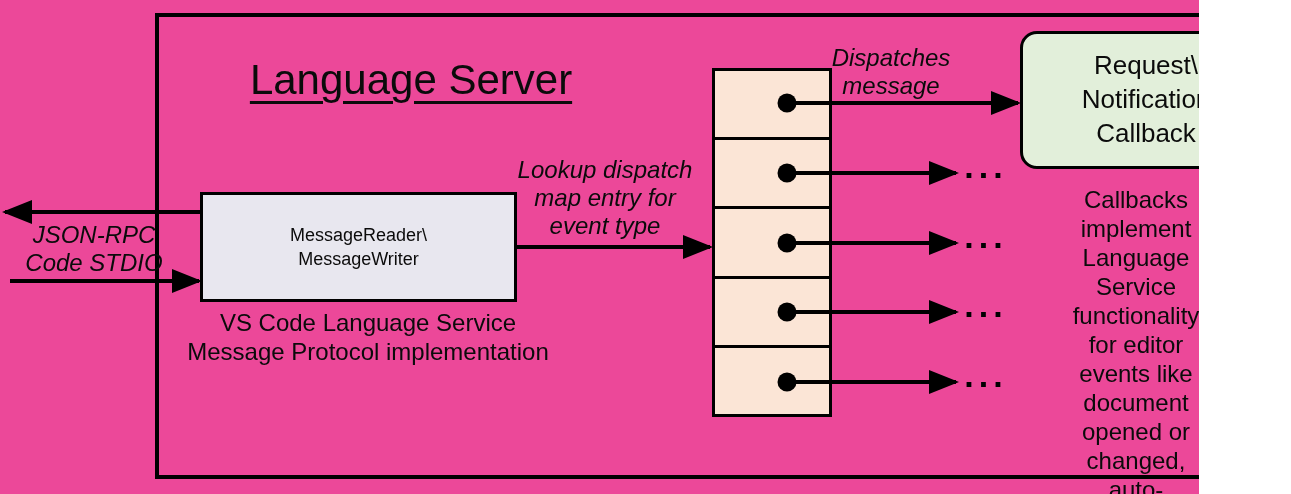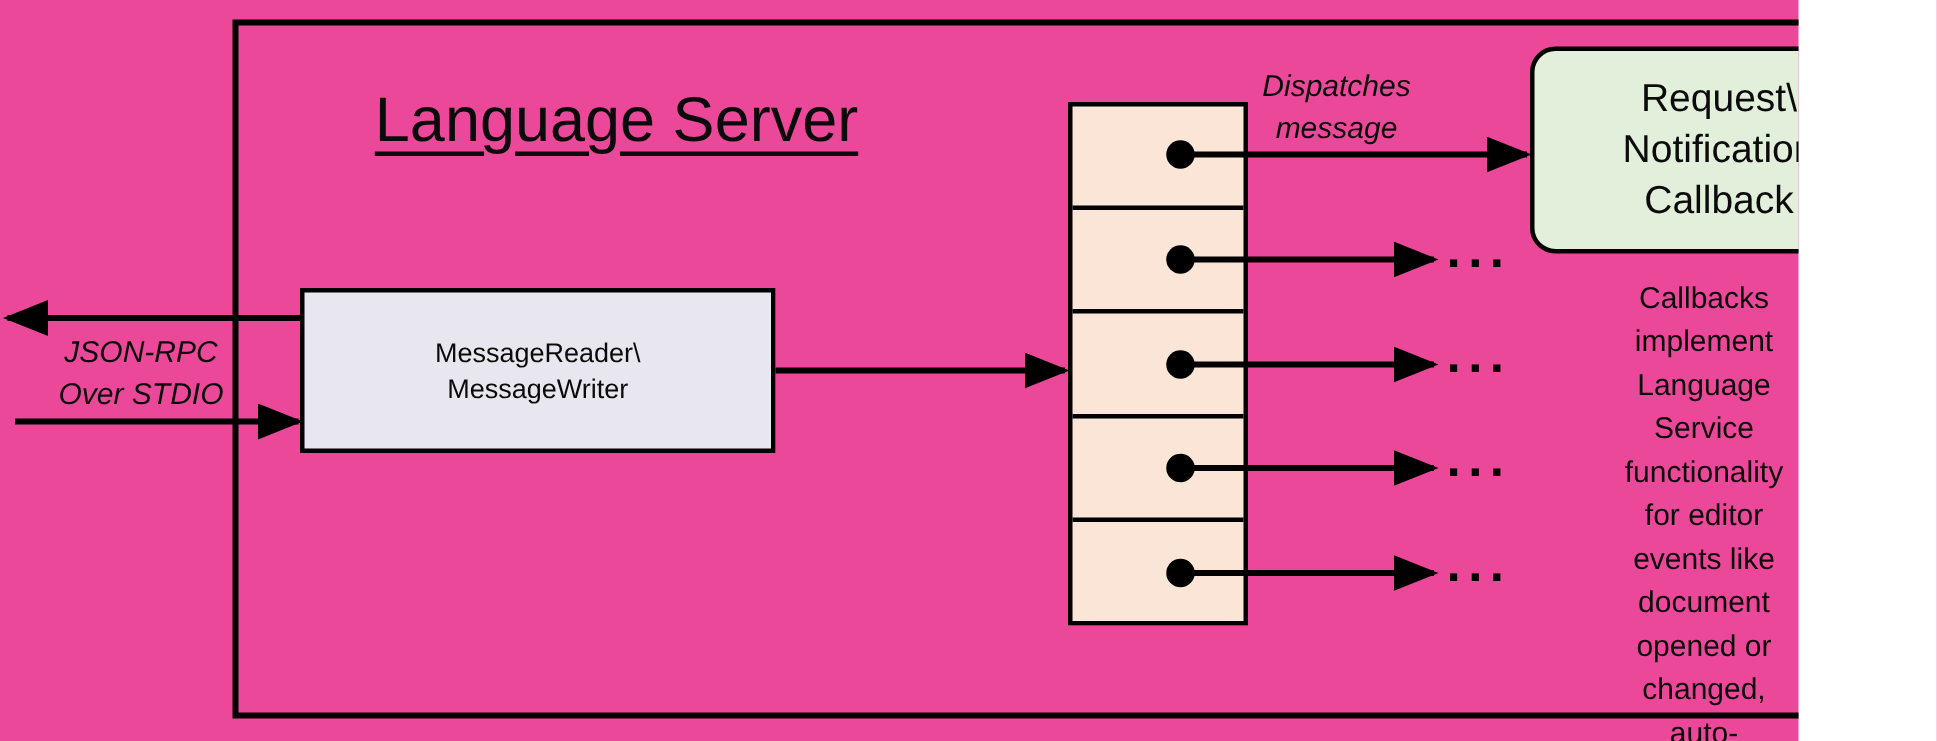--- a/index.html
+++ b/index.html
@@ -33,21 +33,21 @@
     background:#e2efda;font-size:26px;line-height:1.3;border-radius:17px;
   }
   .dispatch-map{
     left:712px;top:68px;width:120px;height:349px;
     border:3px solid #000;box-sizing:border-box;background:#fbe5d6;
     display:flex;flex-direction:column;
   }
   .dispatch-cell{flex:1;border-bottom:3px solid #000;}
   .dispatch-cell:last-child{border-bottom:none;}
   .caption{
-    font-size:20px;line-height:29px;text-align:center;white-space:pre-line;
+    font-size:24px;line-height:29px;text-align:center;white-space:pre-line;
   }
   .ann{font-style:italic;}
   .center-x{transform:translateX(-50%);}
   .reader-caption{left:368px;top:308px;}
   .lookup-label{left:605px;top:156px;line-height:28px;}
   .dispatch-label{left:772px;top:424px;line-height:28px;}
   .dispatches-label{left:891px;top:44px;line-height:28px;}
   .stdio-label{left:94px;top:221px;line-height:28px;}
   .callbacks-caption{left:1136px;top:185px;}
   .overlay{left:0;top:0;width:1291px;height:494px;pointer-events:none;}
@@ -58,24 +58,29 @@
 <div class="canvas">
 
   <div class="abs outer-box"></div>
 
   <div class="abs title">Language Server</div>
 
   <div class="abs node reader-box">
     <span style="white-space:pre-line;">MessageReader\
 MessageWriter</span>
   </div>
+  <div class="abs caption center-x reader-caption">VS Code Language Service
+Message Protocol implementation</div>
 
   <div class="abs caption ann center-x stdio-label">JSON-RPC
-Over STDIO</div>
+Code STDIO</div>
 
+  <div class="abs caption ann center-x lookup-label">Lookup dispatch
+map entry for
+event type</div>
 
   <div class="abs dispatch-map">
     <div class="dispatch-cell"></div>
     <div class="dispatch-cell"></div>
     <div class="dispatch-cell"></div>
     <div class="dispatch-cell"></div>
     <div class="dispatch-cell"></div>
   </div>
 
   <div class="abs caption ann center-x dispatches-label">Dispatches

